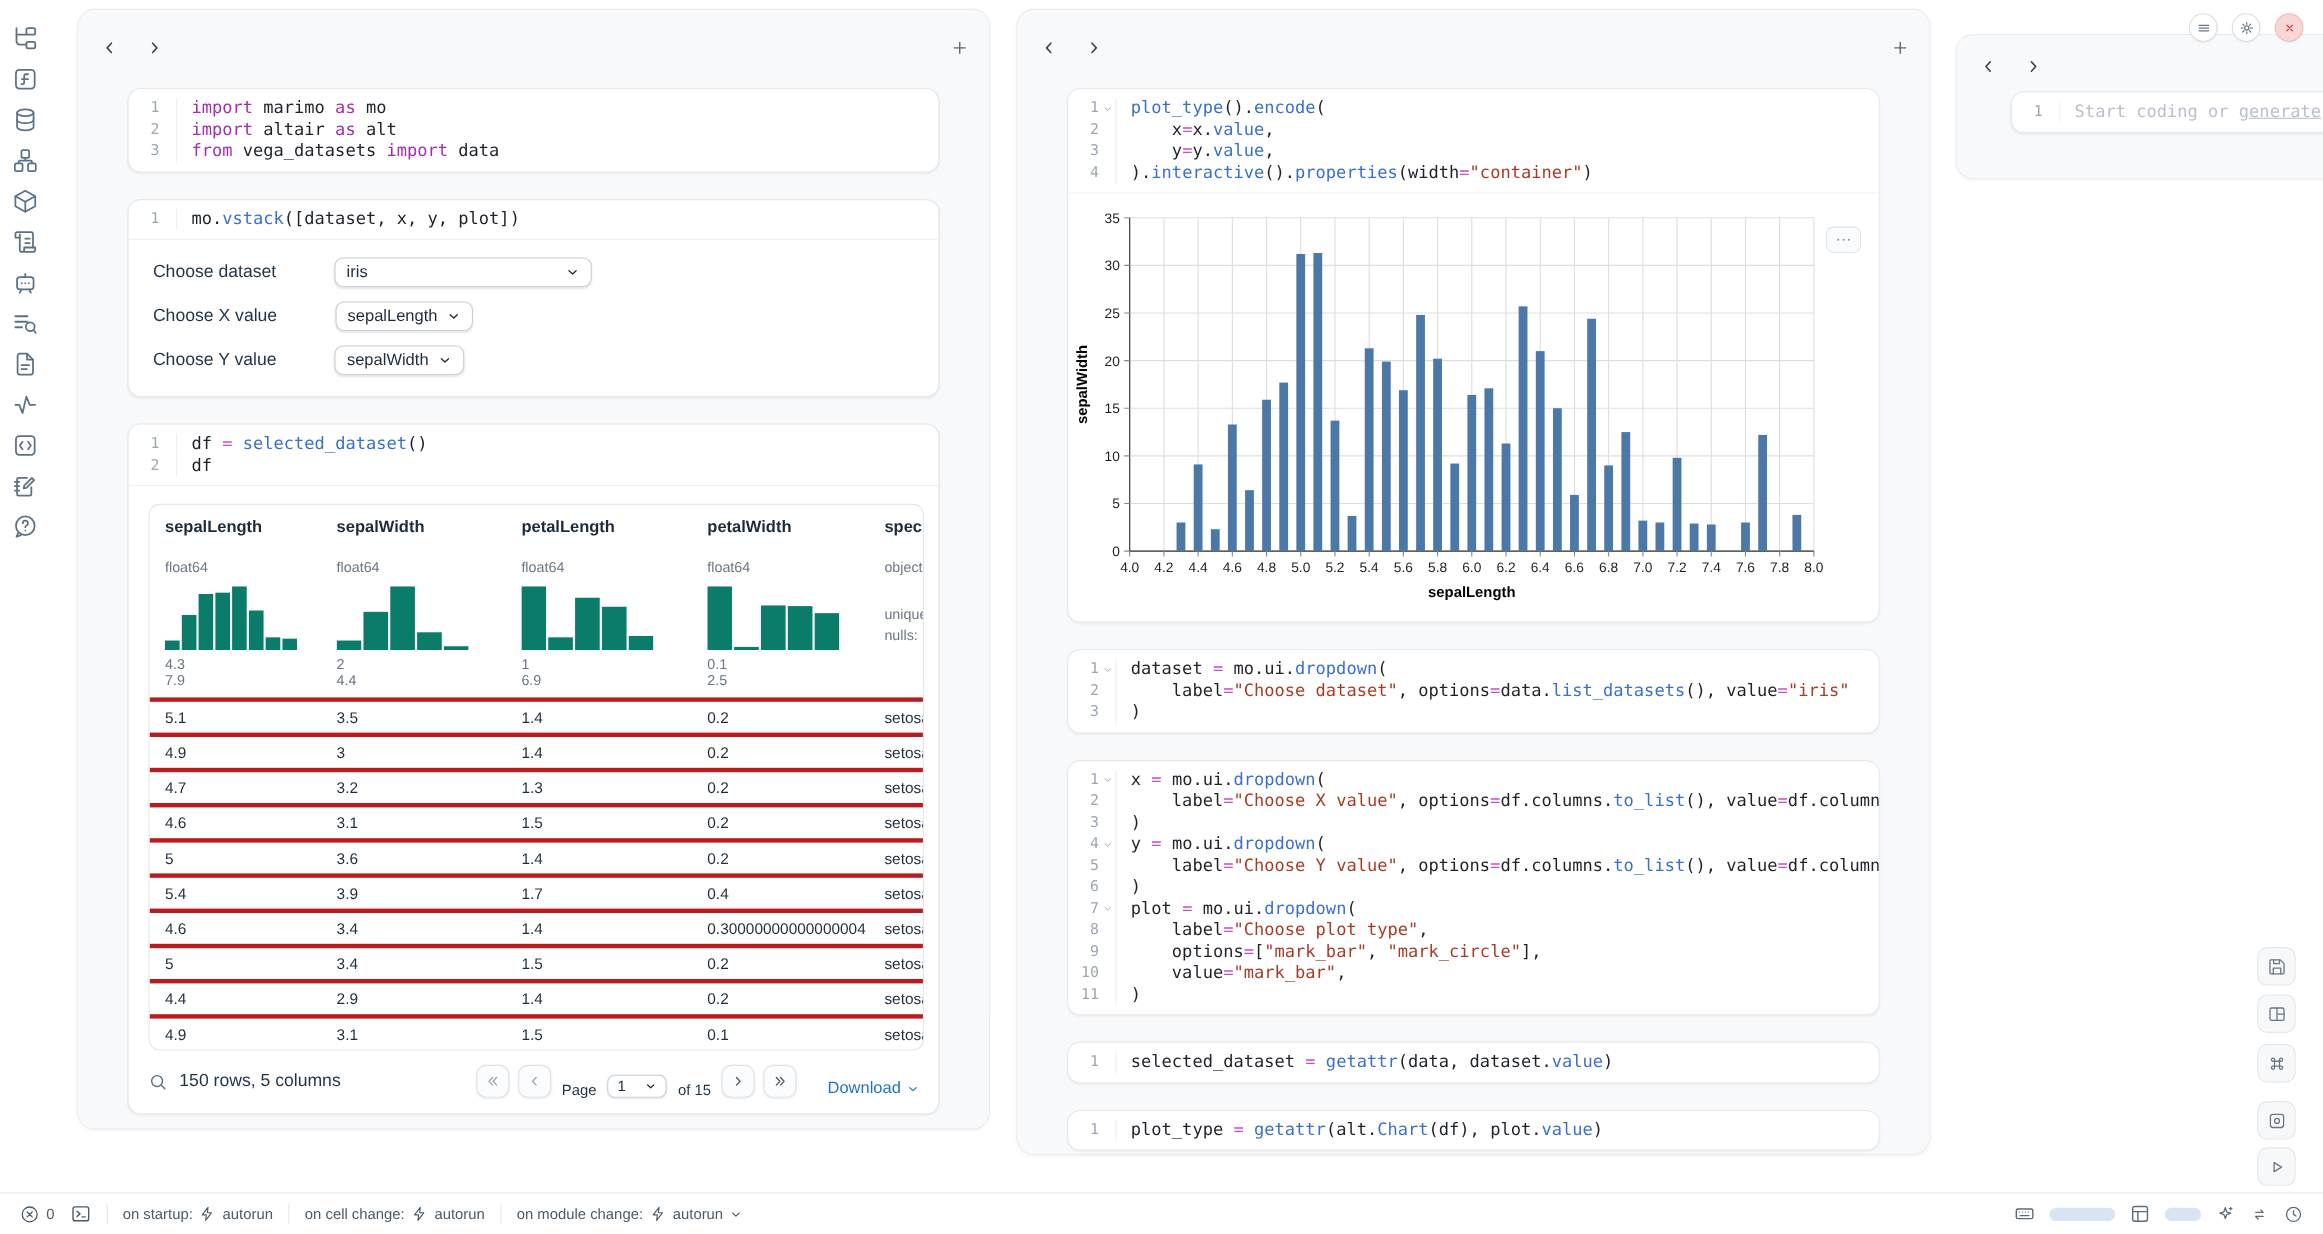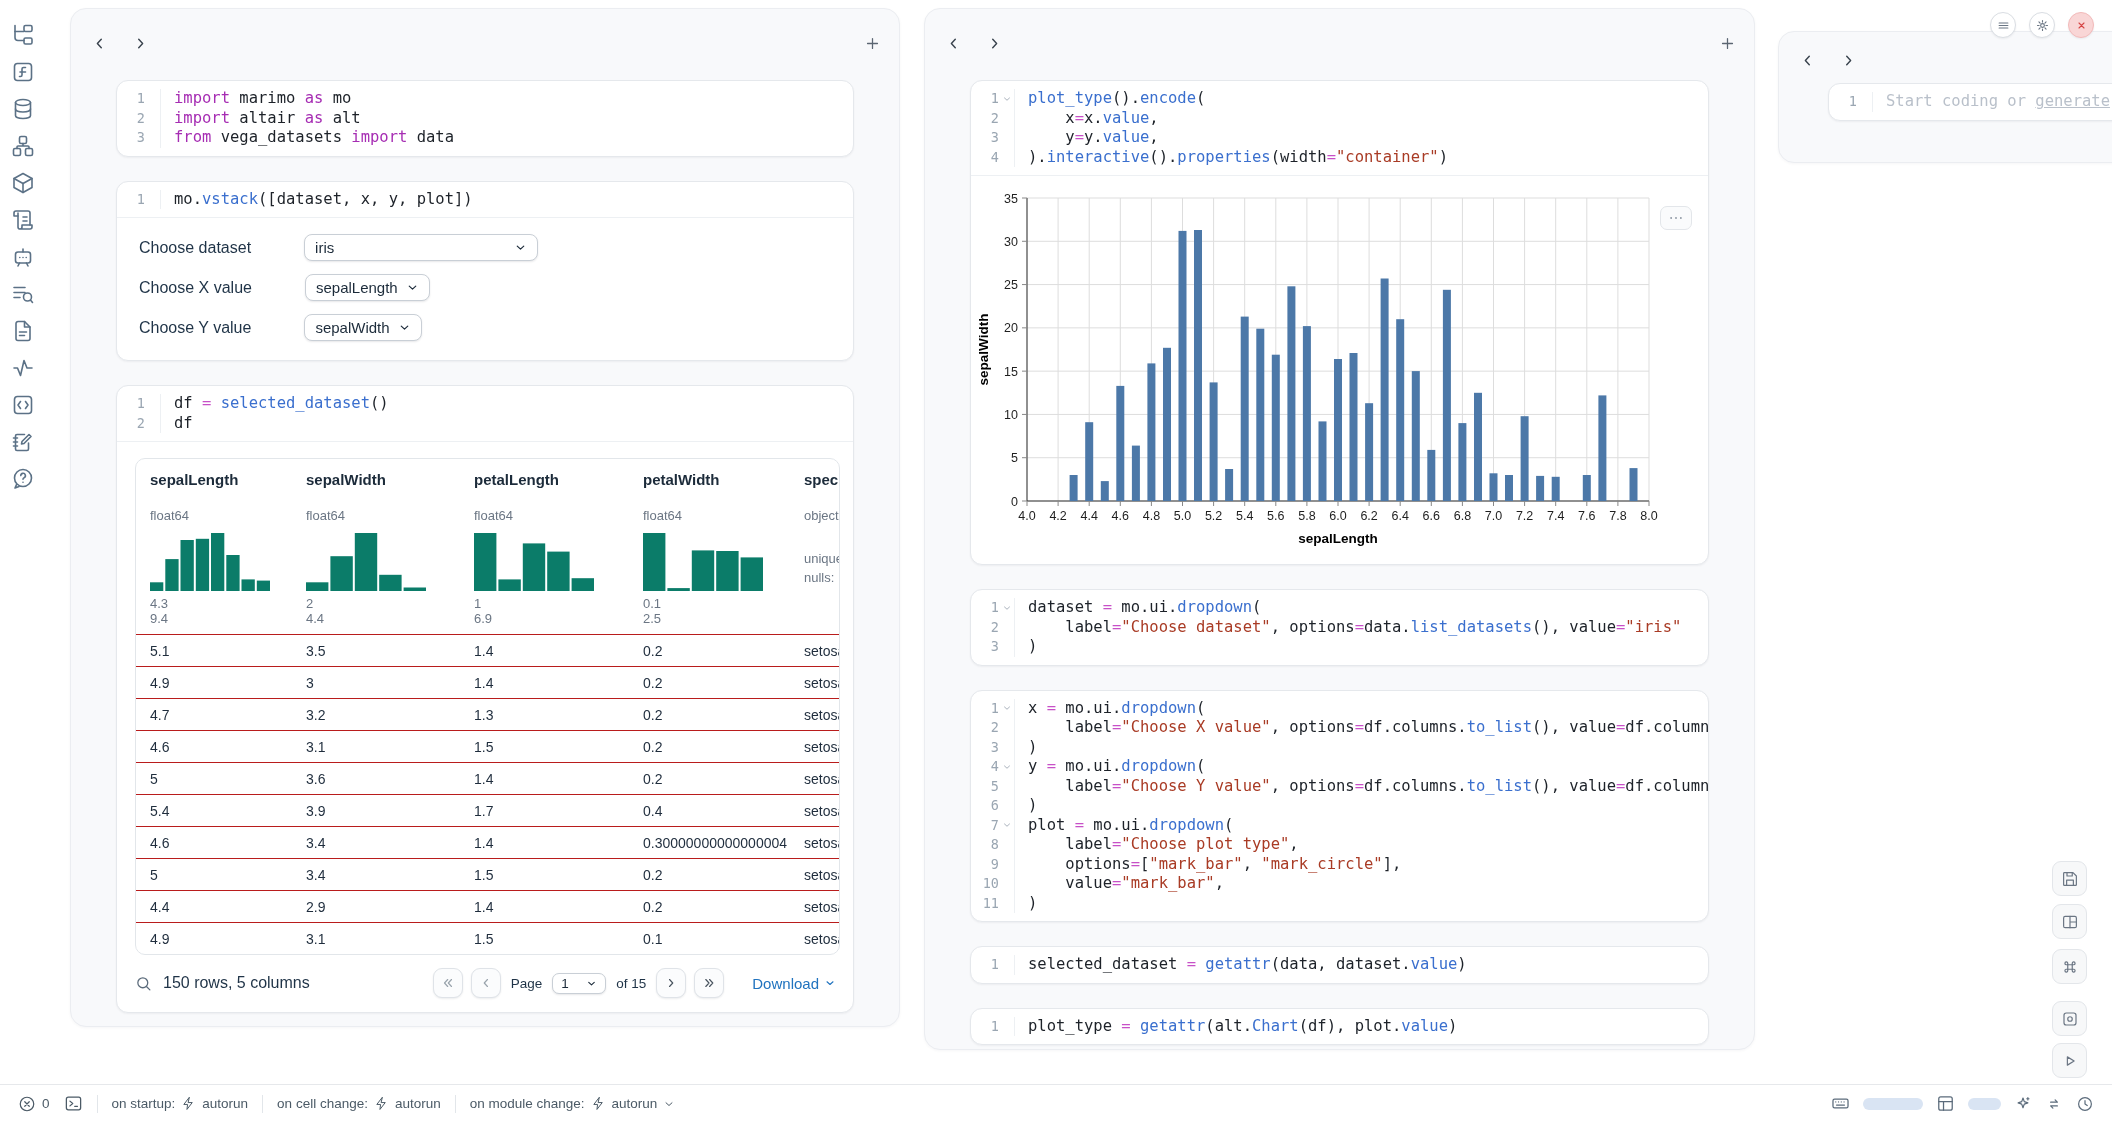--- a/index.html
+++ b/index.html
@@ -51,26 +51,26 @@
   .tbl-out { padding:16px 17px 14px 18px; }
   .tbl-box { border:1px solid #E2E6EA; border-radius:10px; overflow:hidden; width:705px; background:#fff; }
   .tgrid { display:grid; grid-template-columns:156px 168px 169px 161px 140px; width:794px; }
   .th { padding:12px 0 8px 14px; }
   .cname { font-weight:bold; font-size:15px; color:#1C2B3A; white-space:nowrap; }
   .dtype { font-size:13px; color:#6B7684; margin-top:20px; }
   .hist { margin-top:10px; display:block; }
   .range { display:flex; justify-content:space-between; width:120px; font-size:13px; color:#6B7684; margin-top:5px;flex-direction:column; }
   .stats { margin-top:26px; font-size:13px; color:#6B7684; line-height:19px; white-space:nowrap; }
   .trow { display:grid; grid-template-columns:156px 168px 169px 161px 140px; width:794px;
-          border-top:1px solid #b91c1c; height:32px; align-items:center; font-size:14px; color:#1F2D3D; }
+          border-top:4px solid #b91c1c; height:32px; align-items:center; font-size:14px; color:#1F2D3D; }
   .td { padding-left:14px; white-space:nowrap; overflow:hidden; }
   .tfoot { display:flex; align-items:center; margin-top:13px; color:#1F3347; }
   .tfoot .searchi { color:#5B6B7B; display:flex; cursor:pointer; }
   .tfoot .sum { font-size:16px; margin-left:11px; }
-  .pager { margin-left:auto; display:flex; align-items:center; gap:8px; }
+  .pager { margin-left:auto; display:flex; align-items:flex-end; gap:8px; }
   .pbtn { width:30px; height:30px; border:1px solid #DFE3E8; border-radius:9px; background:#FBFCFD;
           box-shadow:0 1px 2px rgba(16,24,40,.08); display:flex; align-items:center; justify-content:center;
           color:#4A5560; cursor:pointer; }
   .pbtn.dis { color:#9AA4AD; }
   .plabel { font-size:13.5px; margin:0 2px; }
   .dl { display:flex; align-items:center; gap:5px; color:#2073BF; font-size:15px; margin-left:20px; cursor:pointer; }
 
   
   .chart-out { position:relative; padding:16px 0 6px 2px; }
   .dots-btn { position:absolute; top:30px; right:16px; width:32px; height:24px; border:1px solid #E3E6EA;
@@ -313,21 +313,21 @@
                   <rect x="15.3" y="26.1" width="13.3" height="31.9" fill="#0B7C69"></rect>
                   <rect x="30.5" y="7.0" width="13.3" height="51.0" fill="#0B7C69"></rect>
                   <rect x="45.8" y="5.8" width="13.3" height="52.2" fill="#0B7C69"></rect>
                   <rect x="61.0" y="0.0" width="13.3" height="58.0" fill="#0B7C69"></rect>
                   <rect x="76.3" y="22.0" width="13.3" height="36.0" fill="#0B7C69"></rect>
                   <rect x="91.5" y="46.4" width="13.3" height="11.6" fill="#0B7C69"></rect>
                   <rect x="106.8" y="47.6" width="13.3" height="10.4" fill="#0B7C69"></rect>
                 </svg>
                 <div class="range">
                   <span>4.3</span>
-                  <span>9.4</span>
+                  <span>7.9</span>
                 </div>
               </div>
               <div class="th">
                 <div class="cname">sepalWidth</div>
             <div class="dtype">float64</div>
                 <svg class="hist" width="120" height="58">
                   <rect x="0.0" y="49.3" width="22.4" height="8.7" fill="#0B7C69"></rect>
                   <rect x="24.4" y="23.2" width="22.4" height="34.8" fill="#0B7C69"></rect>
                   <rect x="48.8" y="0.0" width="22.4" height="58.0" fill="#0B7C69"></rect>
                   <rect x="73.2" y="41.8" width="22.4" height="16.2" fill="#0B7C69"></rect>

